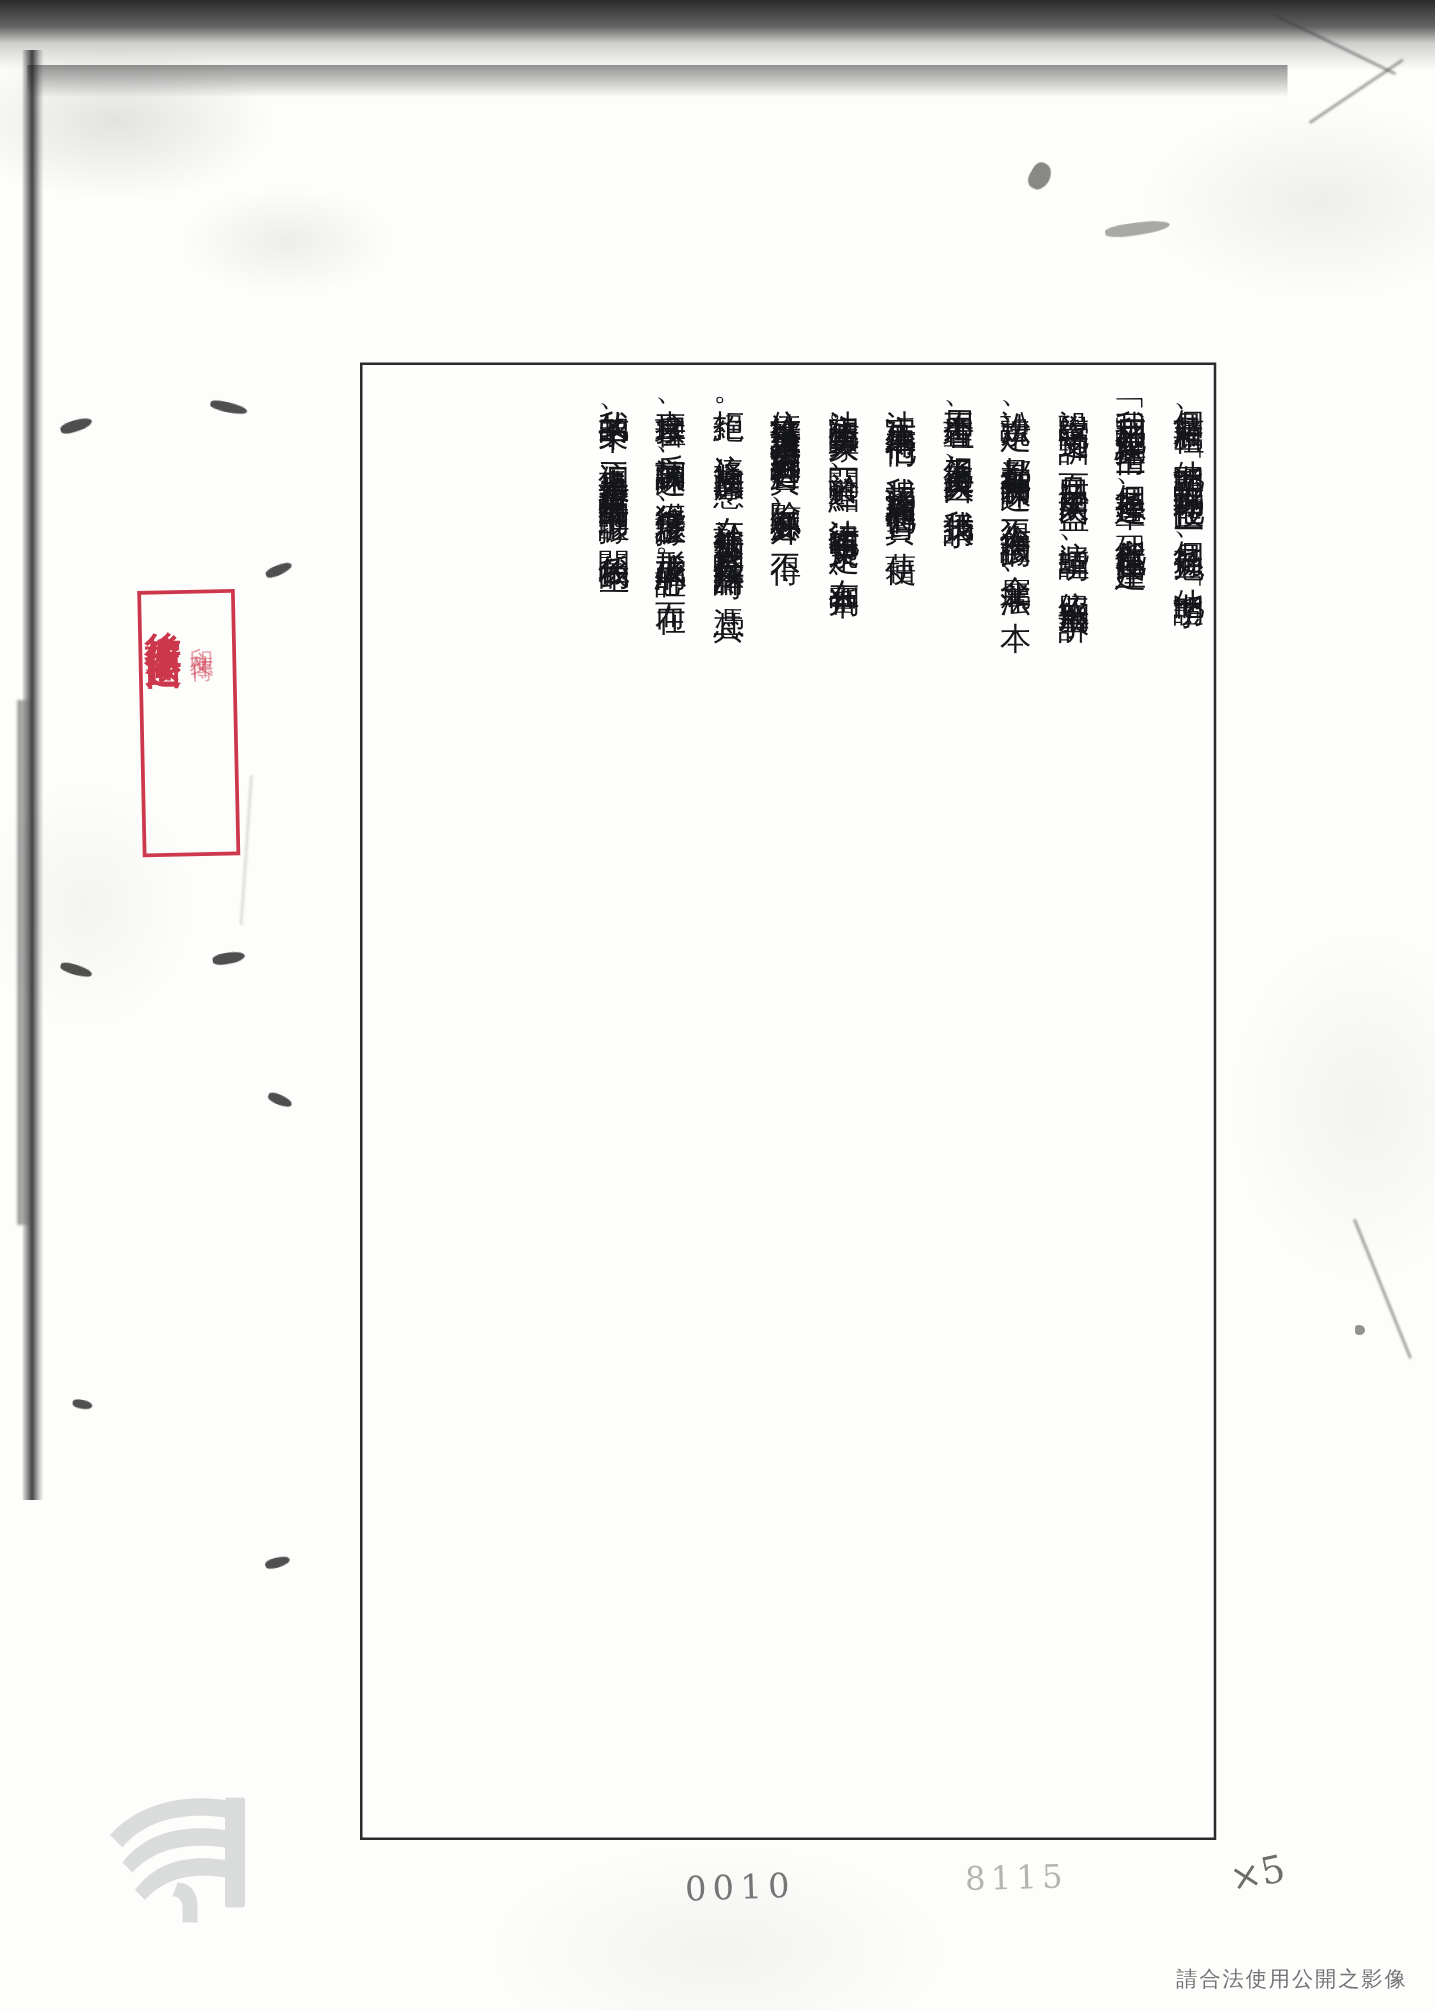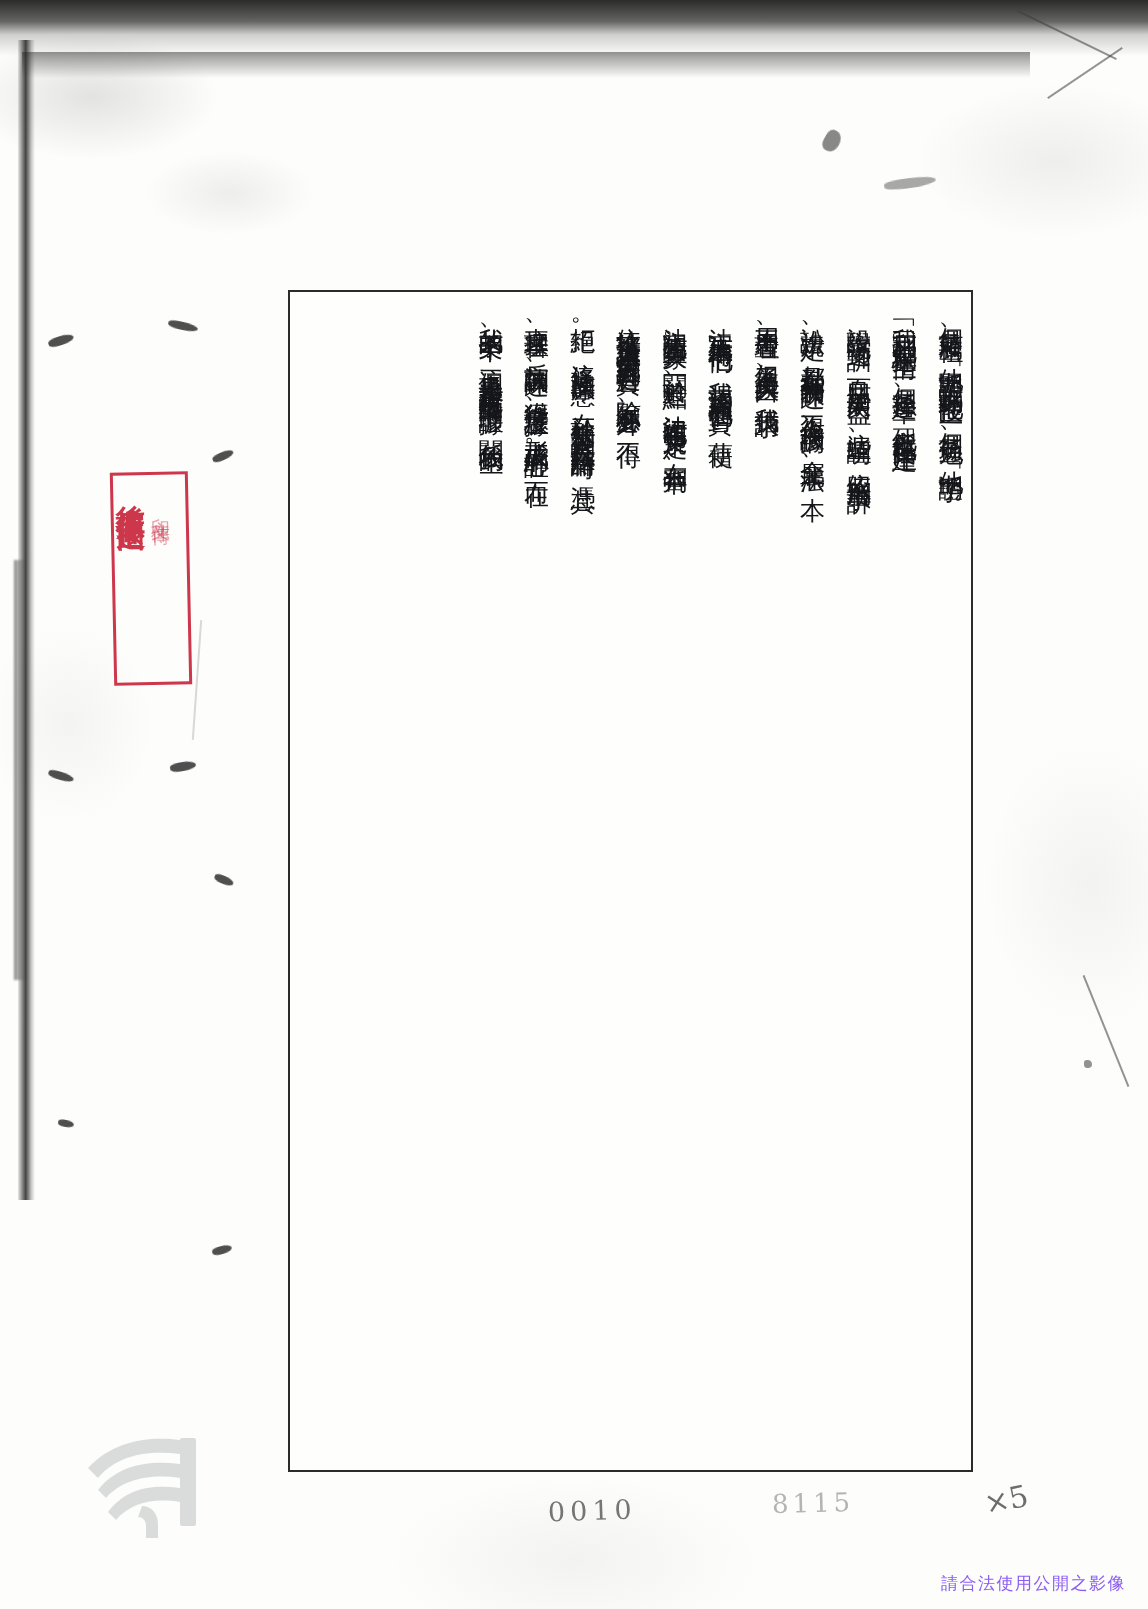--- a/index.html
+++ b/index.html
@@ -195,21 +195,21 @@
     font-size: 30px;
     transform: rotate(-12deg);
     color: #3d3d3d;
   }
   .footer-note {
     position: absolute;
     right: 22px;
     bottom: 14px;
     font-family: "DejaVu Serif", "Liberation Serif", serif;
     font-size: 17px;
-    color: #8b5cf6;
+    color: #737373;
     letter-spacing: 1.5px;
   }
 </style>
 </head>
 <body>
 
 <div class="page">
 
   <div class="scan-noise"></div>
   <div class="top-edge"></div>

